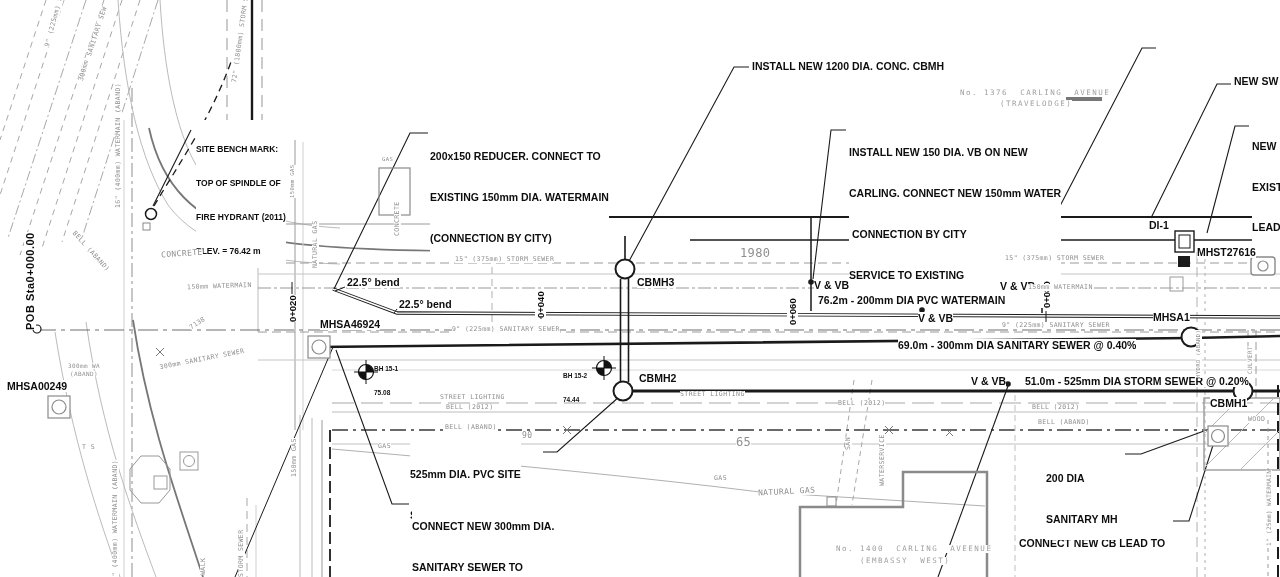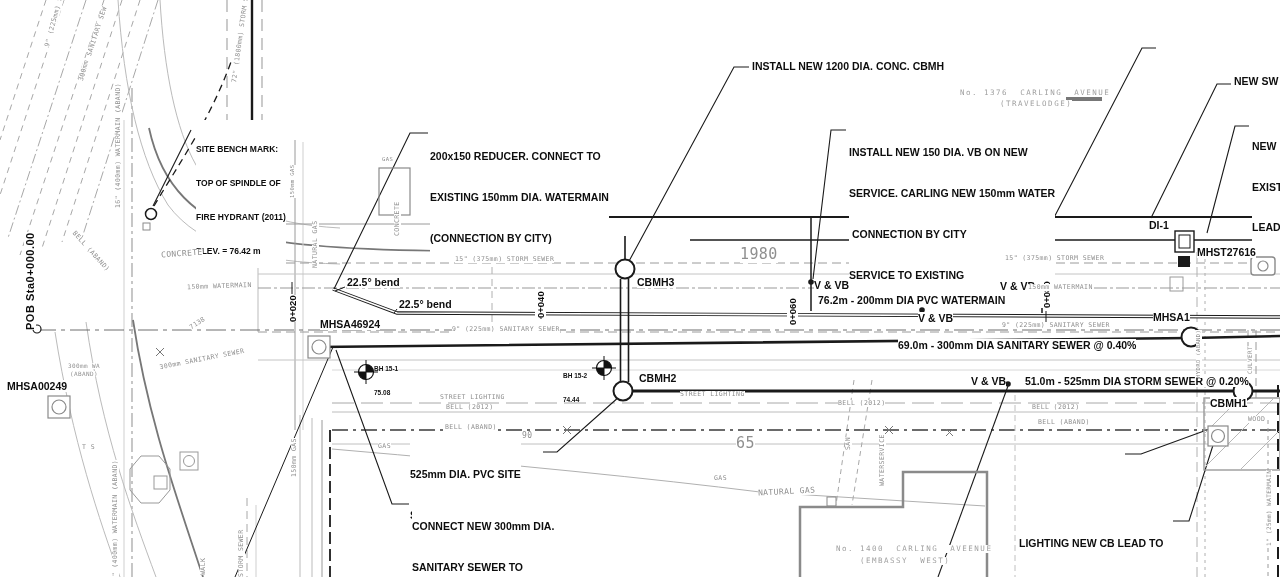--- a/index.html
+++ b/index.html
@@ -9,21 +9,21 @@
   .lbl{position:absolute;white-space:pre;background:#fff;line-height:1.05;}
   .ann{font:700 10.5px "Liberation Sans",sans-serif;color:#0d0d0d;}
   .callout div{line-height:17px;}
   .callout-sm div{line-height:10px;font-size:8.5px;}
   .fh div{line-height:14px;}
   .lead div{line-height:16.5px;}
   .st{font-size:9.5px;}
   .bh{font:700 6.5px "Liberation Sans",sans-serif;color:#111;line-height:8px;background:none;}
   .cad{font-family:"DejaVu Sans Mono",monospace;font-size:6.5px;letter-spacing:.4px;color:#8f8f8f;}
   .s8{font-size:8px;}
-  .s9{font-size:15px;}
+  .s9{font-size:12px;}
   .s55{font-size:5.5px;}
   .s6{font-size:6px;}
   .bldg{font-size:7.5px;letter-spacing:1.5px;color:#a0a0a0;}
   .rot{transform:rotate(-90deg);transform-origin:0 0;}
 </style>
 </head>
 <body>
 
 <div class="sheet">
 
@@ -188,21 +188,21 @@
 <div class="lbl ann callout" style="left:430px;top:124px">
   <div>200x150 REDUCER. CONNECT TO</div>
   <div>EXISTING 150mm DIA. WATERMAIN</div>
   <div>(CONNECTION BY CITY)</div>
 </div>
 
 <div class="lbl ann" style="left:752px;top:60px">INSTALL NEW 1200 DIA. CONC. CBMH</div>
 
 <div class="lbl ann callout" style="left:849px;top:120px">
   <div>INSTALL NEW 150 DIA. VB ON NEW</div>
-  <div>SERVICE. CARLING NEW 150mm WATER</div>
+  <div>CARLING. CONNECT NEW 150mm WATER</div>
   <div> CONNECTION BY CITY</div>
   <div>SERVICE TO EXISTING</div>
 </div>
 
 
 <div class="lbl ann" style="left:1234px;top:75px">NEW SW</div>
 
 <div class="lbl ann lead" style="left:1252px;top:114px">
   <div>NEW</div>
   <div>EXIST</div>
@@ -217,24 +217,28 @@
   <div>SEWER @ 0.20%</div>
 </div>
 
 <div class="lbl ann callout" style="left:412px;top:494px">
   <div able="false">CONNECT NEW 300mm DIA.</div>
   <div>SANITARY SEWER TO</div>
   
 </div>
 
 <div class="lbl ann callout" style="left:1019px;top:511px">
-  <div>LIGHTING NEW CB LEAD TO</div>
+  <div>CONNECT NEW CB LEAD TO</div>
   <div>EXISTING STORM MH.</div>
 </div>
 
+<div class="lbl ann callout" style="left:1046px;top:446px">
+  <div>200 DIA</div>
+  <div>SANITARY MH</div>
+</div>
 
 <div class="lbl ann" style="left:818px;top:294px">76.2m - 200mm DIA PVC WATERMAIN</div>
 <div class="lbl ann" style="left:898px;top:339px">69.0m - 300mm DIA SANITARY SEWER @ 0.40%</div>
 <div class="lbl ann" style="left:1025px;top:375px">51.0m - 525mm DIA STORM SEWER @ 0.20%</div>
 
 <div class="lbl ann" style="left:814px;top:279px">V &amp; VB</div>
 <div class="lbl ann" style="left:918px;top:312px">V &amp; VB</div>
 <div class="lbl ann" style="left:1000px;top:280px">V &amp; VB</div>
 <div class="lbl ann" style="left:971px;top:375px">V &amp; VB</div>
 

